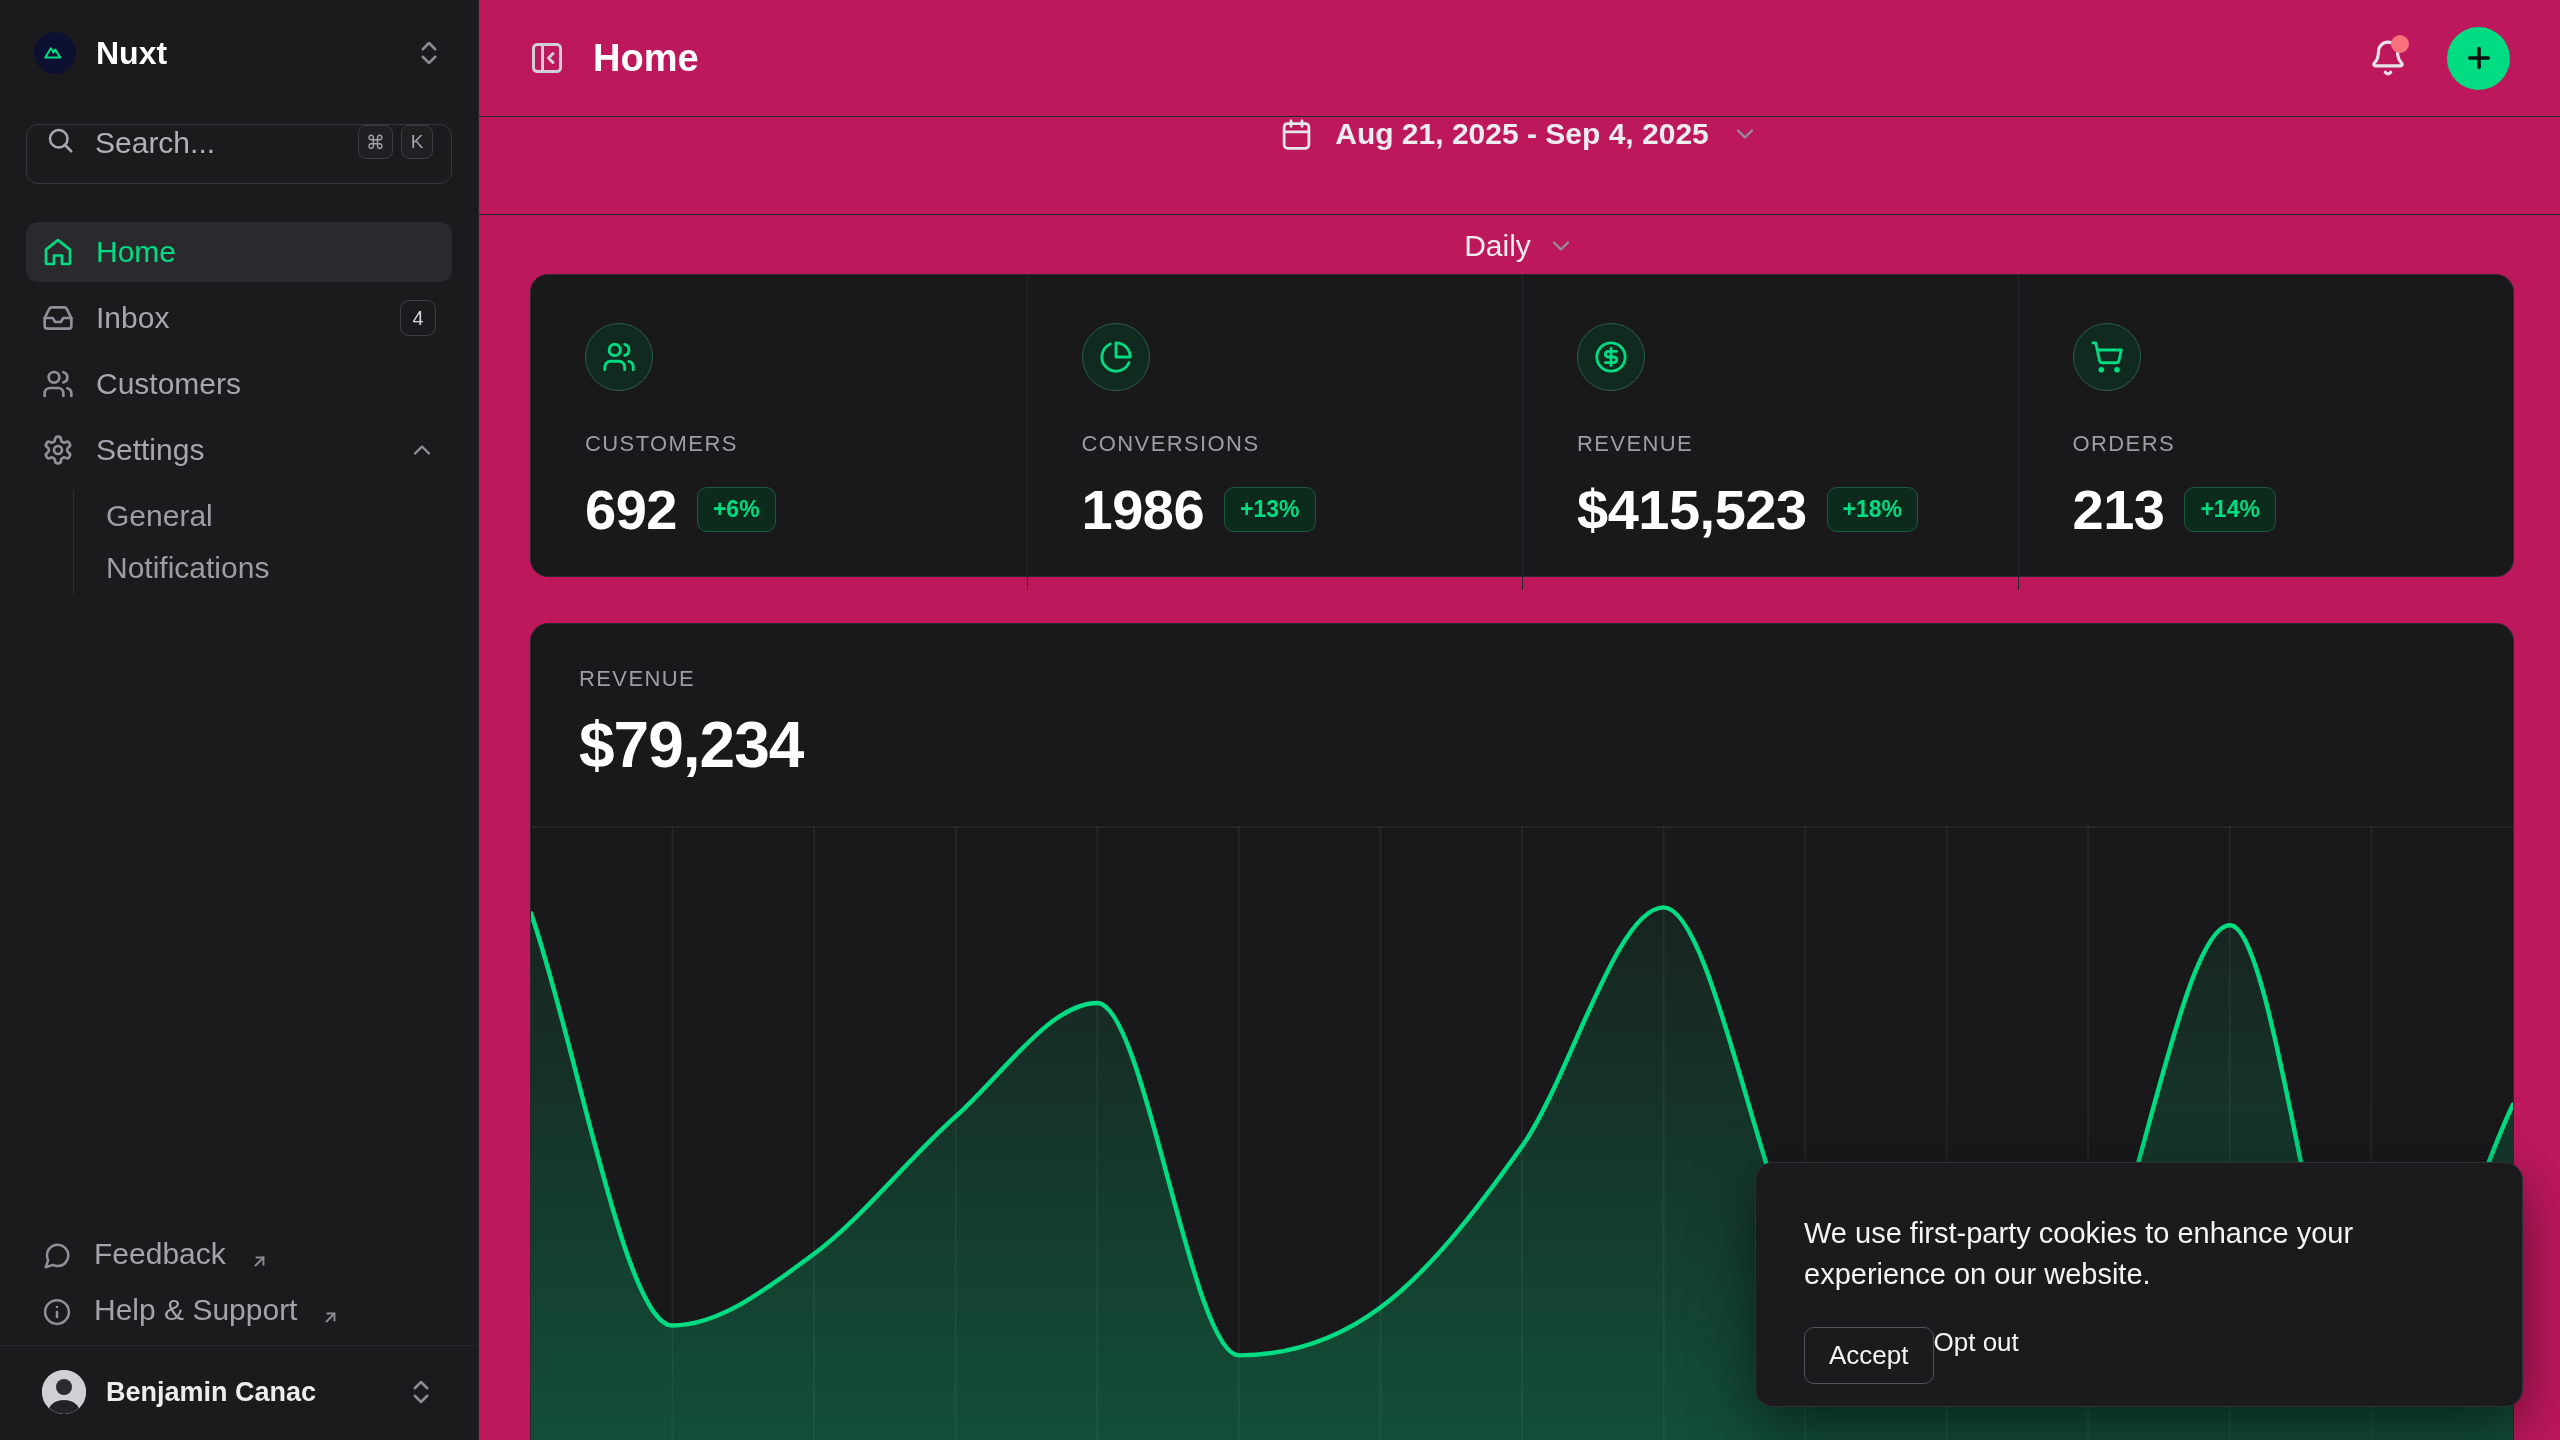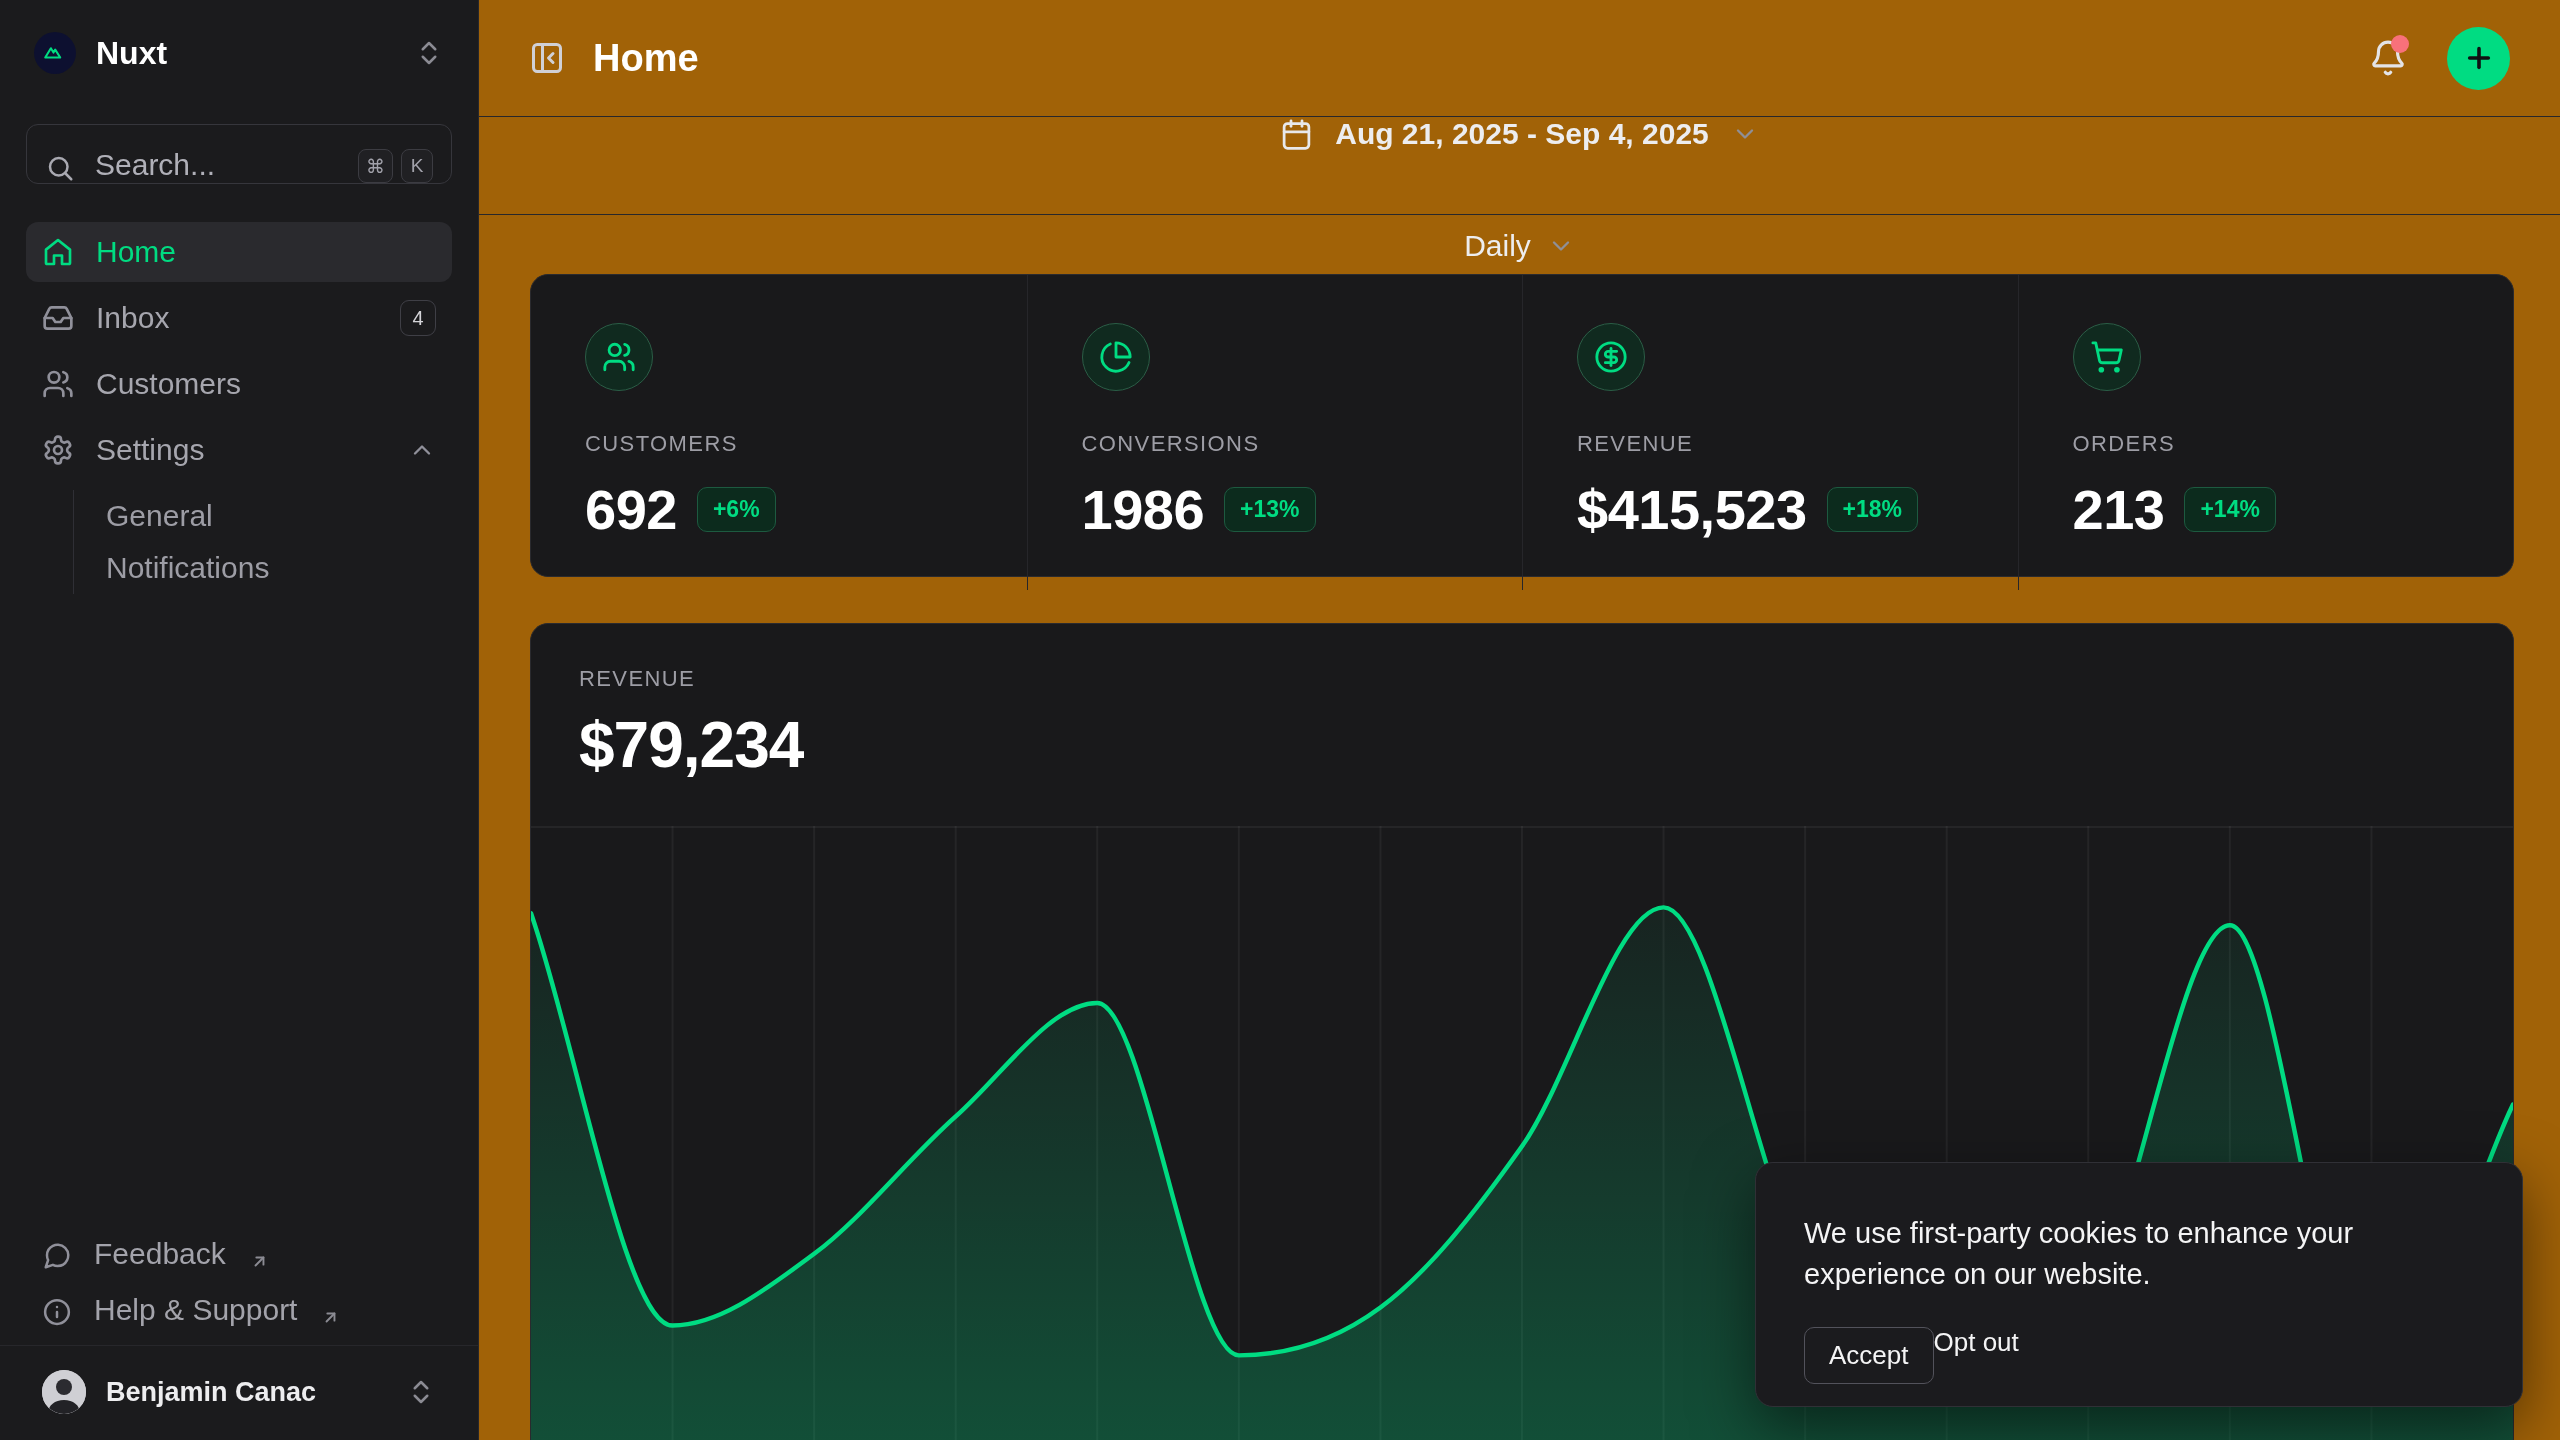--- a/index.html
+++ b/index.html
@@ -1,42 +1,42 @@
 <!DOCTYPE html>
 <html><head>
 <meta charset="utf-8">
 <style>
   html,body{margin:0;padding:0;background:#0c0c0e;}
   *{box-sizing:border-box;}
   .app{
     position:relative;
     width:2560px;height:1440px;
     overflow:hidden;
-    background:#a16207;
+    background:#be185d;
     color:#ededef;
     font-family:"Liberation Sans","DejaVu Sans",sans-serif;
     display:flex;
   }
   .ic{stroke:currentColor;fill:none;stroke-width:2;stroke-linecap:round;stroke-linejoin:round;display:block;}
 
   
   .sidebar{
     width:479px;min-width:479px;height:100%;
     background:#1b1b1d;border-right:1px solid #27272b;
     display:flex;flex-direction:column;
     padding:22px 26px 0;
   }
   .workspace{display:flex;align-items:center;gap:20px;padding:10px 8px;border-radius:10px;cursor:pointer;}
   .logo-circle{width:42px;height:42px;border-radius:50%;background:#0d1030;display:flex;align-items:center;justify-content:center;}
   .workspace-name{font-size:32px;font-weight:600;color:#fff;}
   .selector{margin-left:auto;color:#8b8b93;}
 
   .searchbar{
     margin-top:40px;height:60px;border:1.5px solid #36363c;border-radius:12px;
-    display:flex;align-items:flex-end;gap:18px;padding:0 18px;color:#a9a9b1;cursor:text;
+    display:flex;align-items:flex-start;gap:18px;padding:0 18px;color:#a9a9b1;cursor:text;
   }
   .searchbar input{
     flex:1;background:transparent;border:none;outline:none;color:#d4d4d8;
     font-size:30px;font-family:inherit;min-width:0;
   }
   .searchbar input::placeholder{color:#b0b0b8;}
   .kbds{display:flex;gap:8px;}
   .kbd{min-width:32px;height:34px;padding:0 7px;border:1px solid #3c3c42;border-radius:8px;
     display:flex;align-items:center;justify-content:center;font-size:19px;color:#a1a1aa;background:#202023;}
 

